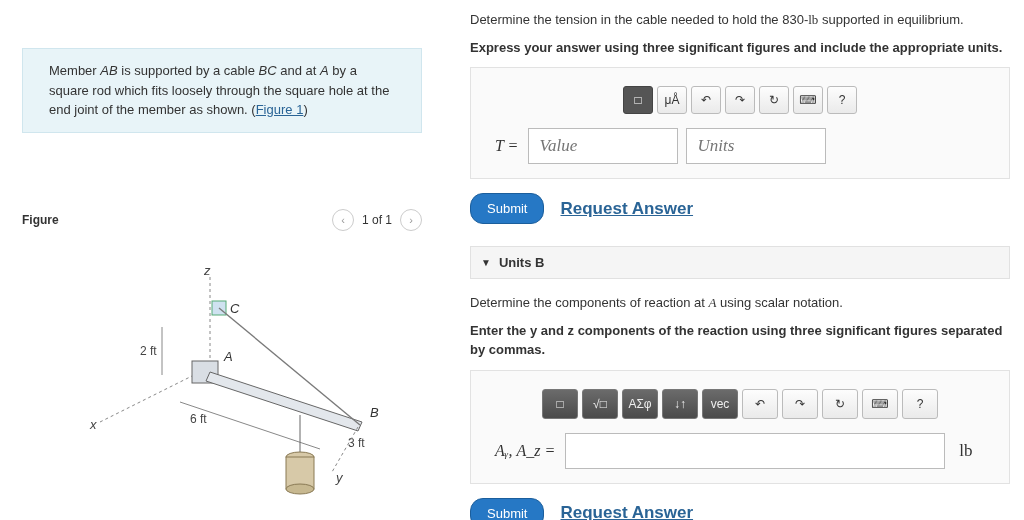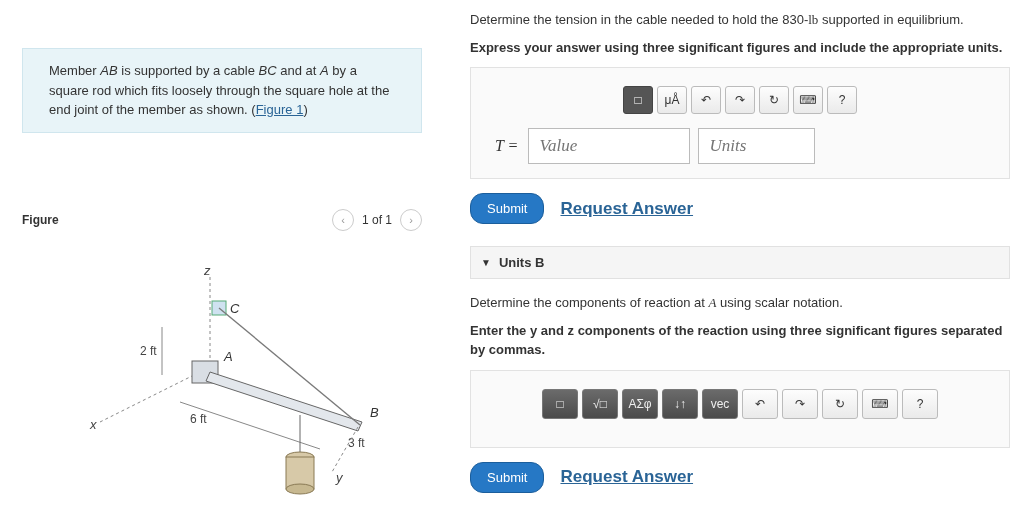--- a/index.html
+++ b/index.html
@@ -18,22 +18,22 @@
   .right-col { position: absolute; left: 470px; top: 10px; width: 540px; }
   .prompt-line { margin-bottom: 8px; line-height: 1.5; }
   .prompt-bold { font-weight: bold; }
   .answer-box { border: 1px solid #e2e2e2; background: #fafafa; padding: 18px 14px 14px 14px; margin-top: 10px; }
   .toolbar { display: flex; gap: 4px; justify-content: center; margin-bottom: 14px; }
   .tb-btn { min-width: 30px; height: 28px; border: 1px solid #bbb; background: linear-gradient(#fdfdfd,#eaeaea); border-radius: 3px; display:flex; align-items:center; justify-content:center; font-size: 12px; cursor:pointer; }
   .tb-btn.dark { background:#555; color:#fff; border-color:#444; }
   .eq-row { display:flex; align-items:center; gap:8px; margin-top: 6px; }
   .eq-label { font-style: italic; font-family: 'Times New Roman', serif; font-size: 16px; margin-left: 10px; margin-right:2px;}
   .eq-input { height: 36px; border: 1px solid #bbb; background:#fff; font-size: 17px; font-style: italic; font-family: 'Times New Roman', serif; color: #999; padding: 0 10px; }
-  .eq-input.value { width: 162px; }
-  .eq-input.units { width: 117px; }
+  .eq-input.value { width: 150px; }
+  .eq-input.units { width: 140px; }
   .eq-input.wide { width: 380px; font-style: normal; color:#333; }
   .unit-suffix { font-family: 'Times New Roman', serif; font-size: 17px; margin-left: 6px; }
   .btn-row { margin-top: 14px; display:flex; align-items:center; gap:16px; }
   .submit-btn { background: #2678c5; color:#fff; border:1px solid #1b5e9c; padding: 7px 16px; border-radius:13px; font-size:13px; cursor:pointer; }
   .request-ans { color:#2a6496; text-decoration:underline; font-weight:bold; font-size:17px; cursor:pointer; }
   .part-header { display:flex; align-items:center; gap:8px; background:#f5f5f5; border:1px solid #e1e1e1; padding:8px 10px; margin-top: 22px; font-weight:bold; font-size:13px; }
   .part-header .caret { font-size:10px; }
   .partB-body { margin-top: 14px; }
   .toolbar2 { display:flex; gap:4px; justify-content:center; margin-bottom:14px; }
   .tb2-btn { min-width:36px; height:30px; border:1px solid #777; background: linear-gradient(#6b6b6b,#4a4a4a); color:#eee; border-radius:3px; display:flex; align-items:center; justify-content:center; font-size:12px; cursor:pointer; }
@@ -141,20 +141,25 @@
         <div class="tb2-btn">√□</div>
         <div class="tb2-btn">ΑΣφ</div>
         <div class="tb2-btn">↓↑</div>
         <div class="tb2-btn">vec</div>
         <div class="tb2-btn light">↶</div>
         <div class="tb2-btn light">↷</div>
         <div class="tb2-btn light">↻</div>
         <div class="tb2-btn light">⌨</div>
         <div class="tb2-btn light">?</div>
       </div>
+      <div class="eq-row">
+        <span class="eq-label">Aᵧ, A_z =</span>
+        <input class="eq-input wide" style="">
+        <span class="unit-suffix">lb</span>
+      </div>
     </div>
     <div class="btn-row">
       <button class="submit-btn">Submit</button>
       <span class="request-ans">Request Answer</span>
     </div>
   </div>
 
 </div>
 
 </body></html>

